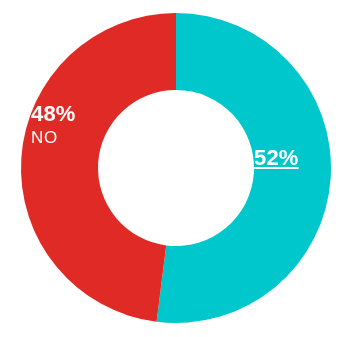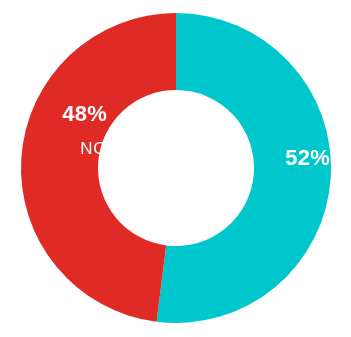--- a/index.html
+++ b/index.html
@@ -19,48 +19,49 @@
     height: 337px;
   }
   #donut-svg {
     position: absolute;
     left: 0;
     top: 0;
     display: block;
   }
   .slice-label {
     position: absolute;
-    text-align: right;
+    text-align: left;
     color: #ffffff;
     line-height: 1;
     user-select: none;
     white-space: nowrap;
   }
   .slice-pct {
     display: block;
     font-size: 22px;
     font-weight: bold;
     letter-spacing: 0.2px;
   }
   .slice-name {
     display: block;
     font-size: 17px;
     font-weight: normal;
     letter-spacing: 0.6px;
-    margin-top: 15px;
+    margin-top: 4px;
   }
   #label-no {
     left: 31px;
     top: 103px;
     width: 76px;
   }
   #label-yes {
     left: 254px;
     top: 147px;
     width: 76px;
+    text-decoration: underline;
   }
 </style>
 </head>
 <body>
 
 <div id="chart-root">
 
   <svg id="donut-svg" width="351" height="337" viewBox="0 0 351 337">
     <g>
       <path id="slice-path-0" d="M 176 13 A 155 155 0 1 1 156.5733487975329 321.77777870374405 L 166.22400778198428 245.38494670252928 A 78 78 0 1 0 176 90 Z" fill="#00C7CC"></path>

